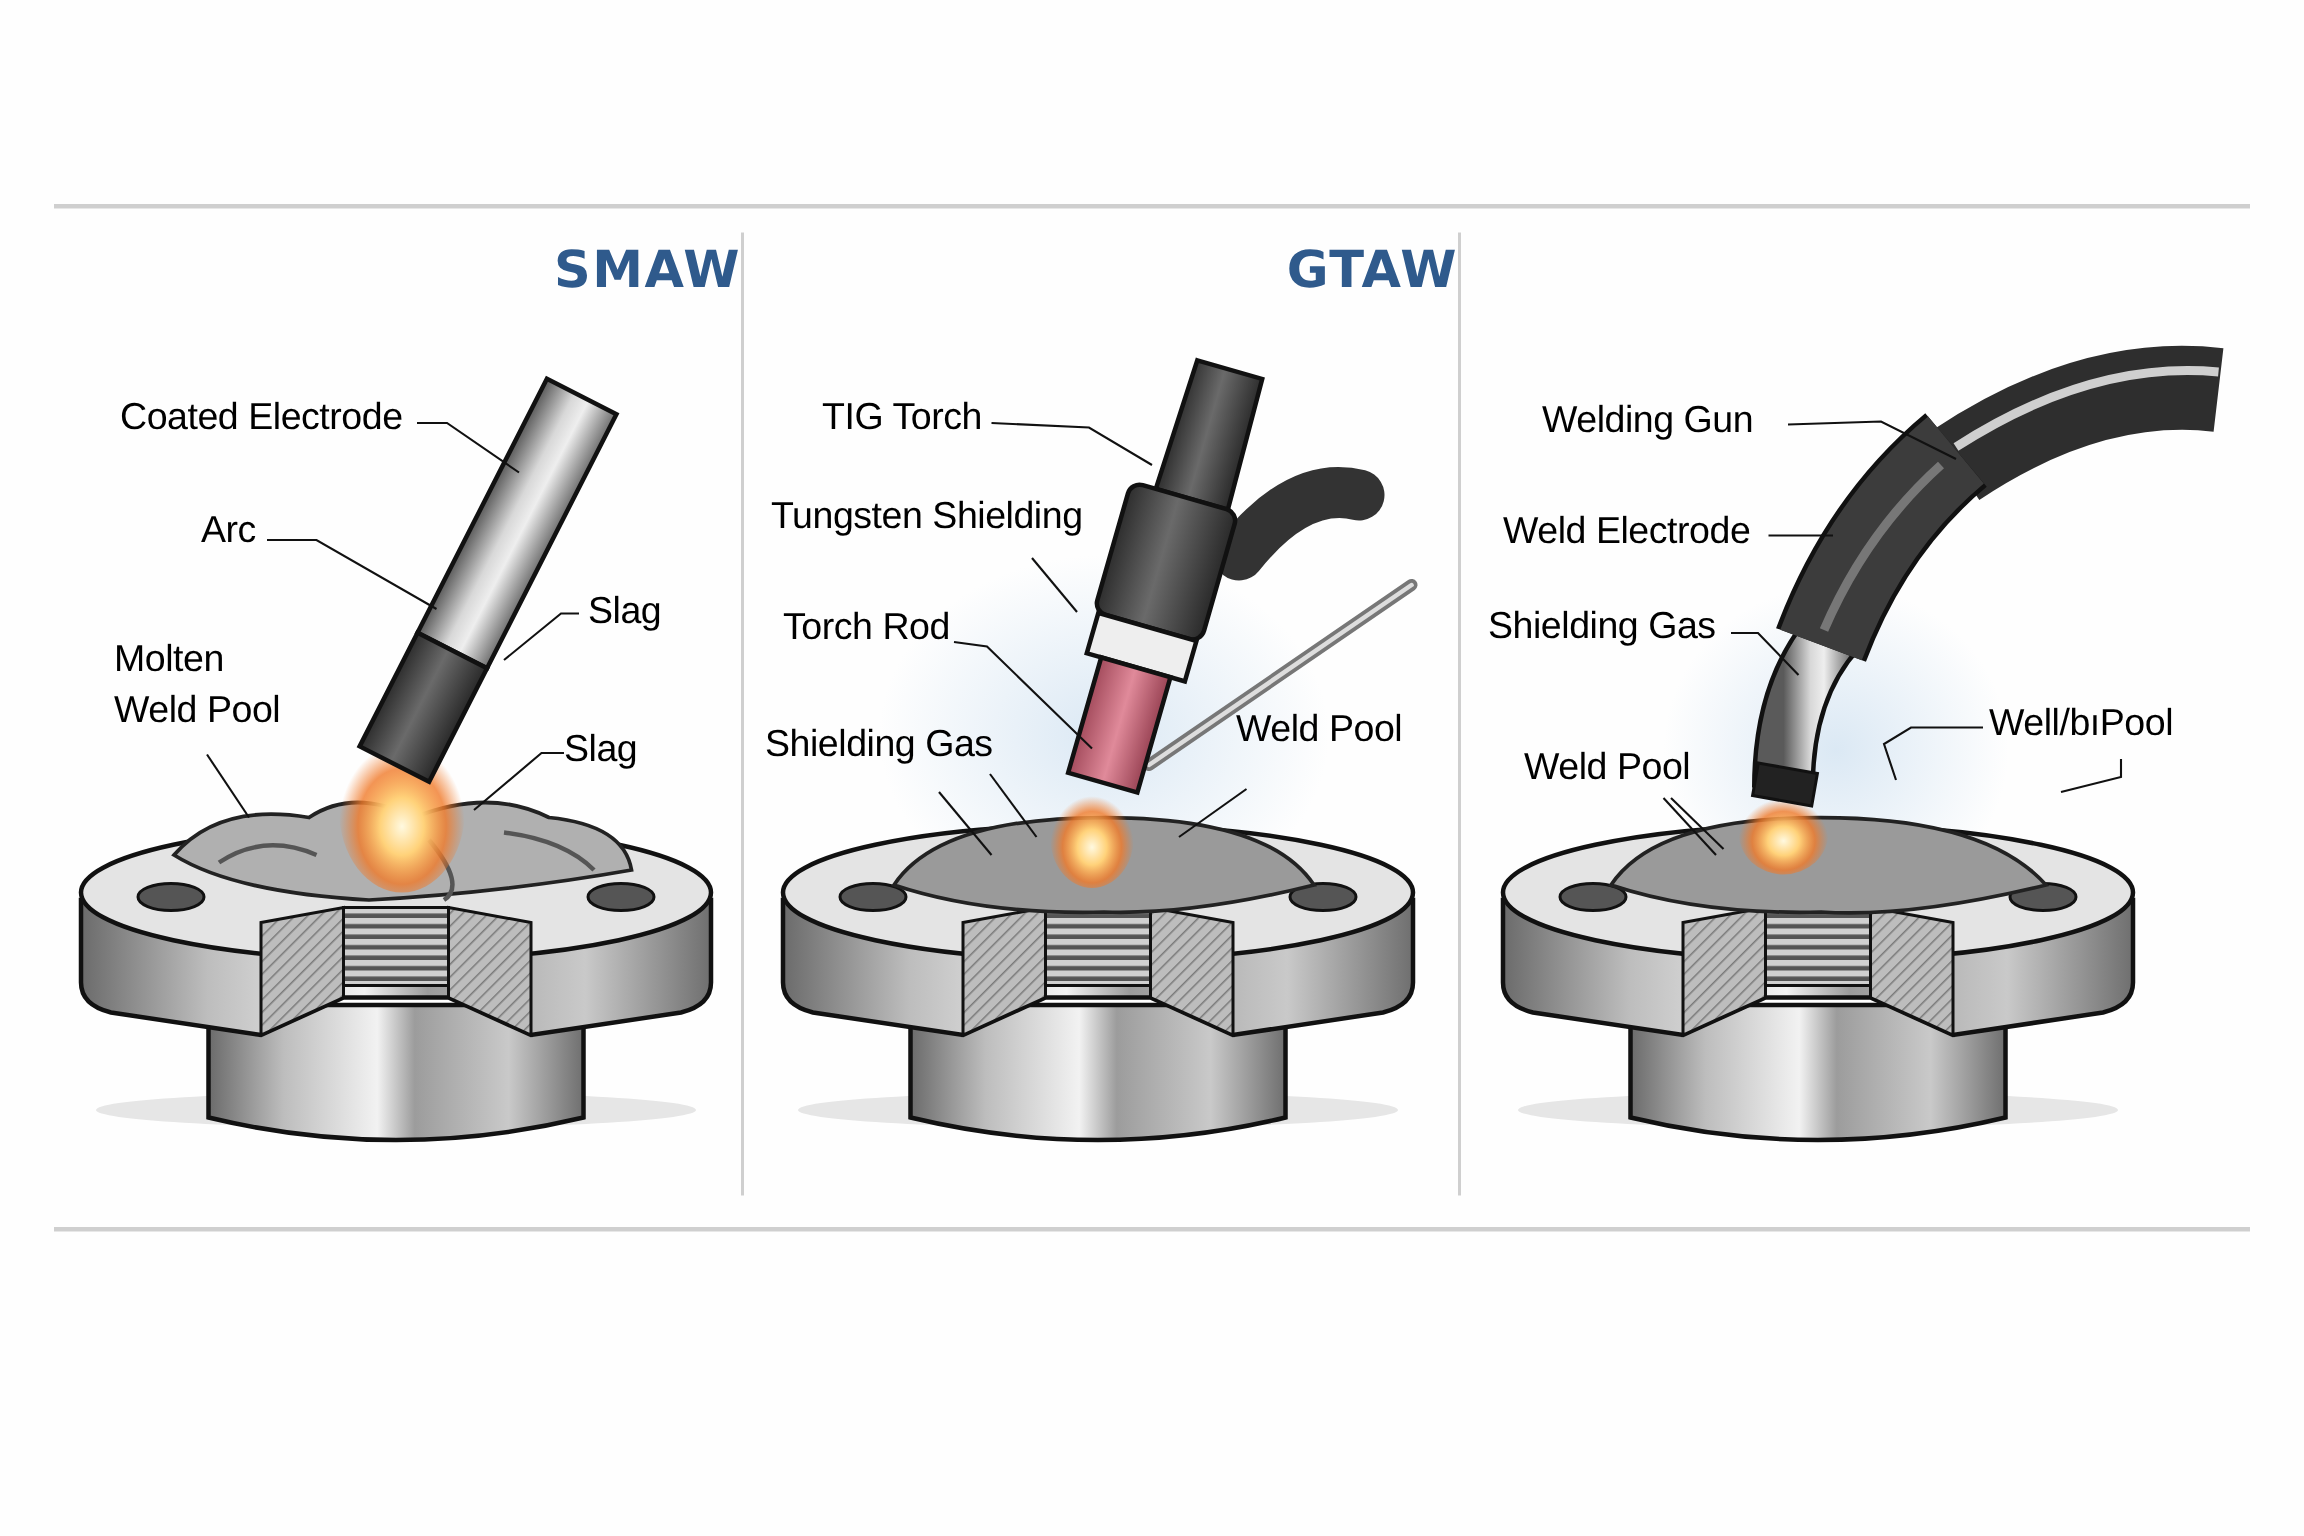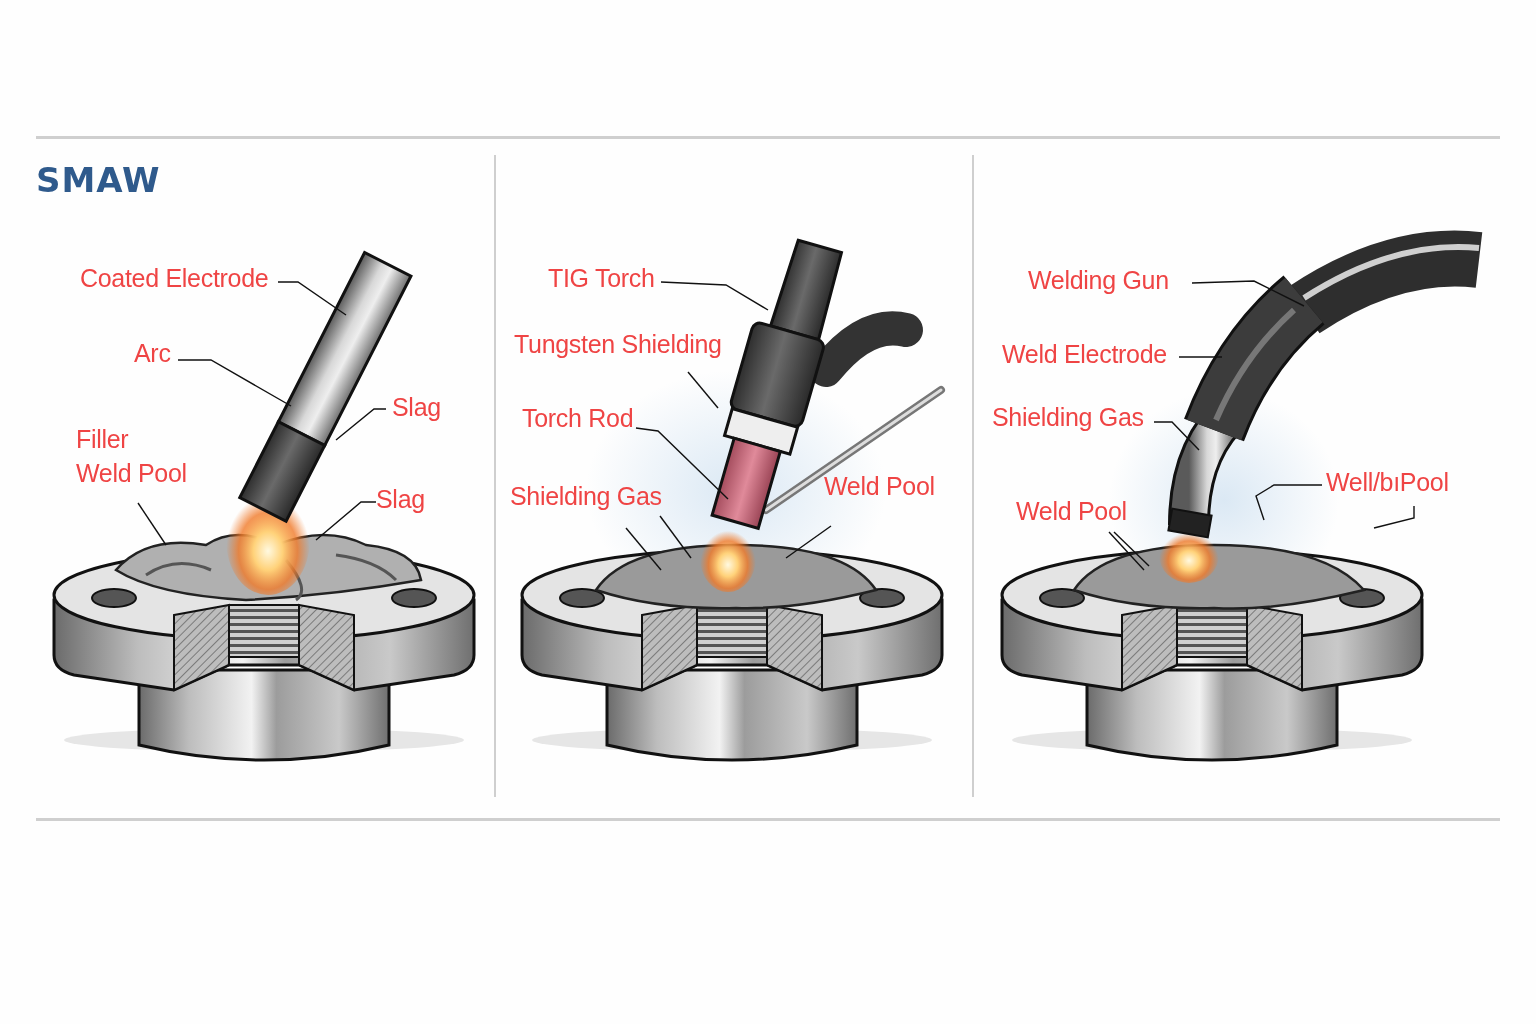--- a/index.html
+++ b/index.html
@@ -6,27 +6,27 @@
   body {
     width:1536px; height:1024px; background:#fefefe; position:relative; overflow:hidden;
     font-family:"Liberation Sans", "DejaVu Sans", sans-serif;
   }
   .rule { position:absolute; left:36px; width:1464px; height:3px; background:#cfcfcf; }
   .rule.top { top:136px; }
   .rule.bottom { top:818px; }
   .vdiv { position:absolute; top:155px; height:642px; width:2px; background:#cfcfcf; }
   .panel { position:absolute; top:150px; height:650px; }
   .panel-title {
-    position:absolute; top:10px; left:0; right:0; text-align:left;
+    position:absolute; top:10px; left:0; right:0; text-align:right;
     font-family:"DejaVu Sans", sans-serif; font-weight:bold; font-size:34px;
     letter-spacing:1px; color:#2f5a8c;
   }
   .label {
     position:absolute; font-family:"Liberation Sans", sans-serif; font-size:25px;
-    color:#ef4444; white-space:nowrap; line-height:1.15; letter-spacing:-0.3px;
+    color:#000000; white-space:nowrap; line-height:1.15; letter-spacing:-0.3px;
   }
   svg.art { position:absolute; left:0; top:0; overflow:visible; }
 </style>
 </head>
 <body>
 
 <div class="rule top"></div>
 <div class="rule bottom"></div>
 <div class="vdiv" style="left:494px"></div>
 <div class="vdiv" style="left:972px"></div>
@@ -111,26 +111,27 @@
       <polyline points="242,132 262,132 310,165"></polyline>
       <polyline points="142,210 175,210 255,256"></polyline>
       <polyline points="350,259 338,259 300,290"></polyline>
       <polyline points="340,352 325,352 280,390"></polyline>
       <line x1="102" y1="353" x2="130" y2="395"></line>
     </g>
   </svg>
   <div class="label" style="left:44px; top:114px">Coated Electrode</div>
   <div class="label" style="left:98px; top:189px">Arc</div>
   <div class="label" style="left:356px; top:243px">Slag</div>
-  <div class="label" style="left:40px; top:275px">Filler</div>
+  <div class="label" style="left:40px; top:275px">Molten</div>
   <div class="label" style="left:40px; top:309px">Weld Pool</div>
   <div class="label" style="left:340px; top:335px">Slag</div>
 </div>
 
 <div class="panel" style="left:496px; width:476px;">
+  <div class="panel-title">GTAW</div>
   <svg class="art" width="476" height="650">
     <ellipse cx="240" cy="340" rx="150" ry="120" fill="url(#gasG)"></ellipse>
     <use href="#flange" x="26" y="0"></use>
     <path d="M100 440 Q130 395 240 395 Q350 395 380 440 Q300 460 240 458 Q160 460 100 440 Z" fill="#9a9a9a" stroke="#222" stroke-width="2.5"></path>
     <ellipse cx="232" cy="408" rx="28" ry="34" fill="url(#flameG)"></ellipse>
 
     <path d="M330 220 Q370 170 410 180" stroke="#333" stroke-width="34" fill="none" stroke-linecap="round"></path>
 
     <line x1="445" y1="240" x2="270" y2="360" stroke="#777" stroke-width="8" stroke-linecap="round"></line>
     <line x1="445" y1="240" x2="270" y2="360" stroke="#ddd" stroke-width="3" stroke-linecap="round"></line>

